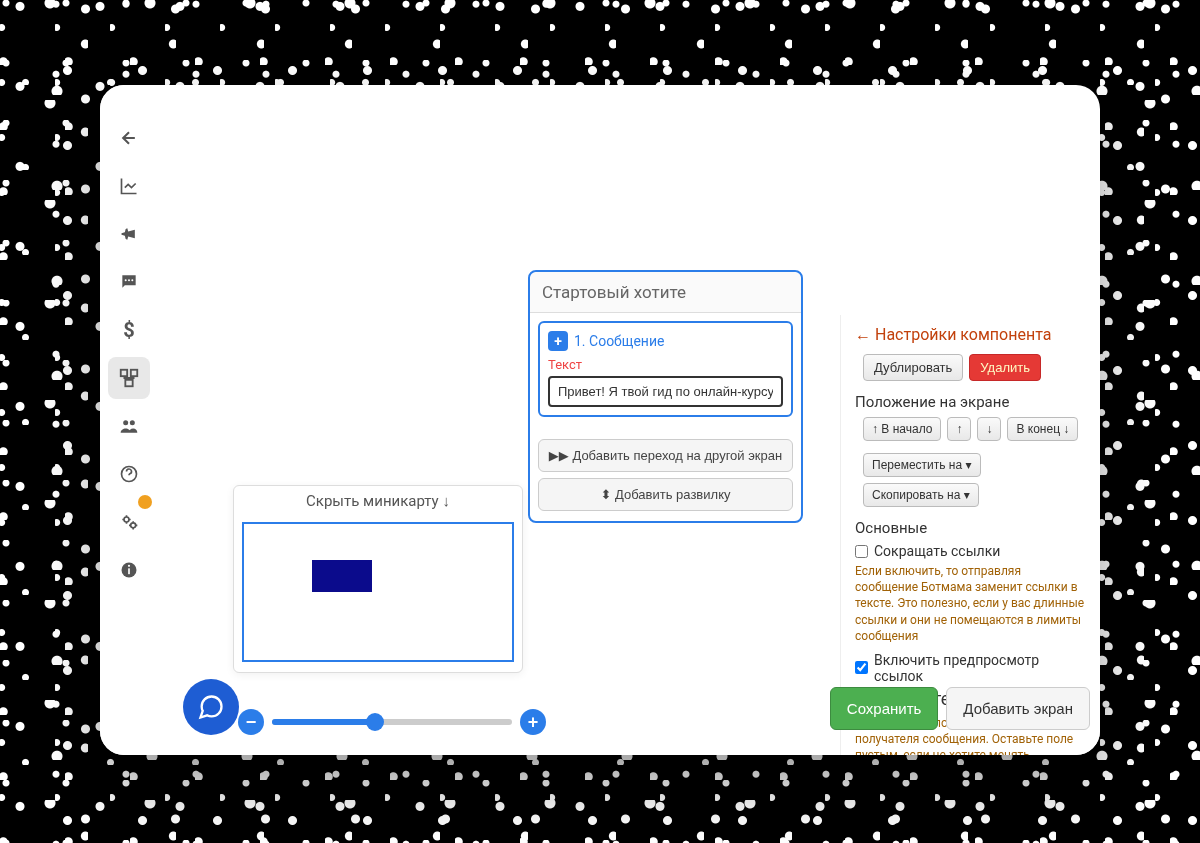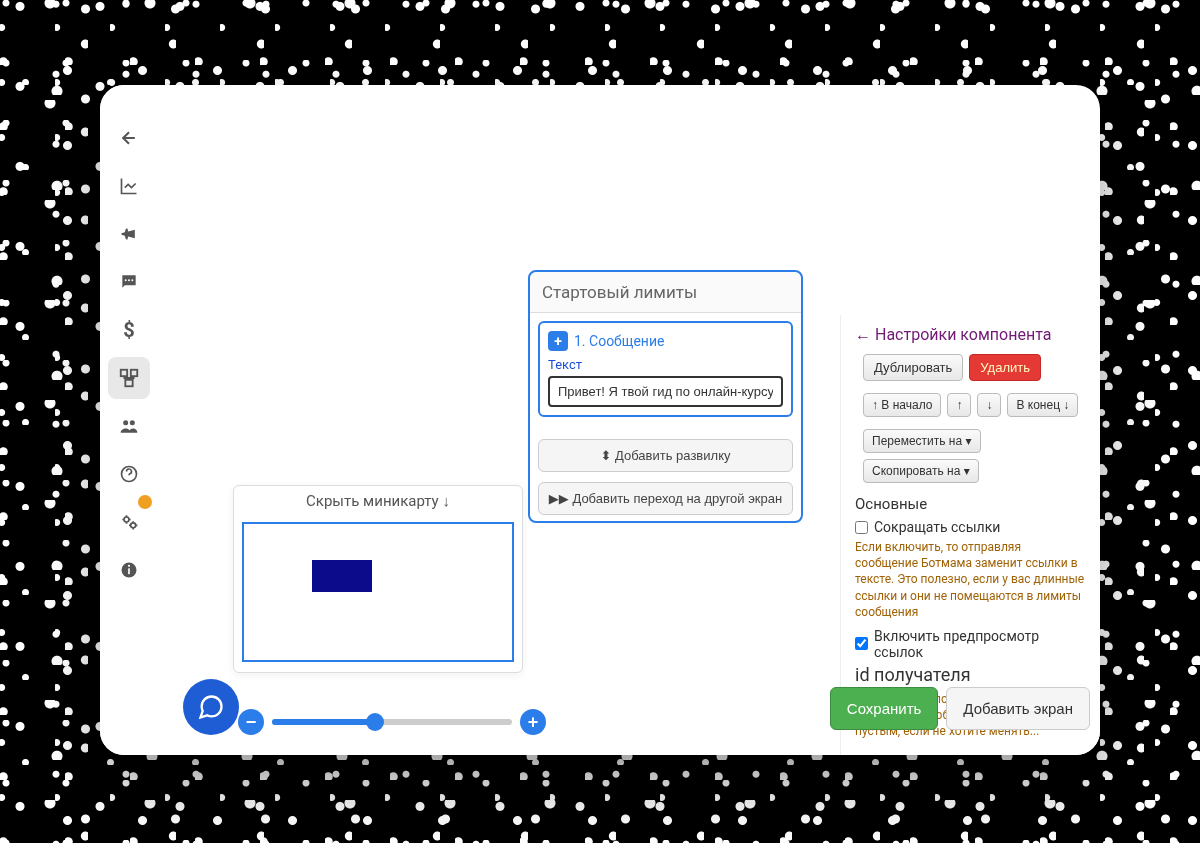--- a/index.html
+++ b/index.html
@@ -130,21 +130,21 @@
   border-radius: 4px;
   color: #fff;
   display: flex;
   align-items: center;
   justify-content: center;
   font-size: 14px;
   font-weight: bold;
 }
 .field-label {
   font-size: 13px;
-  color: #1d4ed8;
+  color: #ef4444;
   margin-bottom: 4px;
 }
 .text-input {
   width: 100%;
   padding: 6px 8px;
   border: 2px solid #333;
   border-radius: 4px;
   font-size: 13px;
   color: #333;
 }
@@ -166,21 +166,21 @@
   right: 0;
   top: 230px;
   width: 260px;
   background: #fff;
   padding: 10px 14px;
   border-left: 1px solid #eee;
   font-size: 14px;
 }
 .settings-title {
   font-size: 16px;
-  color: #701a75;
+  color: #c2410c;
   margin-bottom: 10px;
 }
 .btn-row {
   display: flex;
   gap: 6px;
   margin-bottom: 12px;
   flex-wrap: wrap;
   padding-left: 8px;
 }
 .btn {
@@ -409,40 +409,41 @@
           <circle cx="12" cy="12" r="9"></circle>
           <rect x="11" y="10" width="2" height="7" fill="#fff"></rect>
           <circle cx="12" cy="7" r="1.3" fill="#fff"></circle>
         </svg>
     </div>
   </div>
 
   <div class="canvas-area">
 
     <div class="screen-card">
-      <div class="screen-card-header">Стартовый лимиты</div>
+      <div class="screen-card-header">Стартовый хотите</div>
       <div class="component-block">
         <div class="component-title">
           <span class="badge">+</span>
           <span>1. Сообщение</span>
         </div>
         <div class="field-label">Текст</div>
         <input class="text-input" type="text" value="Привет! Я твой гид по онлайн-курсу." style="">
       </div>
       <div style="height:8px"></div>
+      <button class="action-btn">▶▶ Добавить переход на другой экран</button>
       <button class="action-btn" style="margin-bottom:10px">⬍ Добавить развилку</button>
-      <button class="action-btn">▶▶ Добавить переход на другой экран</button>
     </div>
 
     <div class="settings-panel">
       <div class="settings-title">← Настройки компонента</div>
       <div class="btn-row">
         <button class="btn">Дублировать</button>
         <button class="btn danger">Удалить</button>
       </div>
+      <div class="section-title">Положение на экране</div>
       <div class="btn-row">
         <button class="btn sm">↑ В начало</button>
         <button class="btn sm">↑</button>
         <button class="btn sm">↓</button>
         <button class="btn sm">В конец ↓</button>
       </div>
       <div class="btn-row">
         <button class="btn sm">Переместить на ▾</button>
         <button class="btn sm">Скопировать на ▾</button>
       </div>

